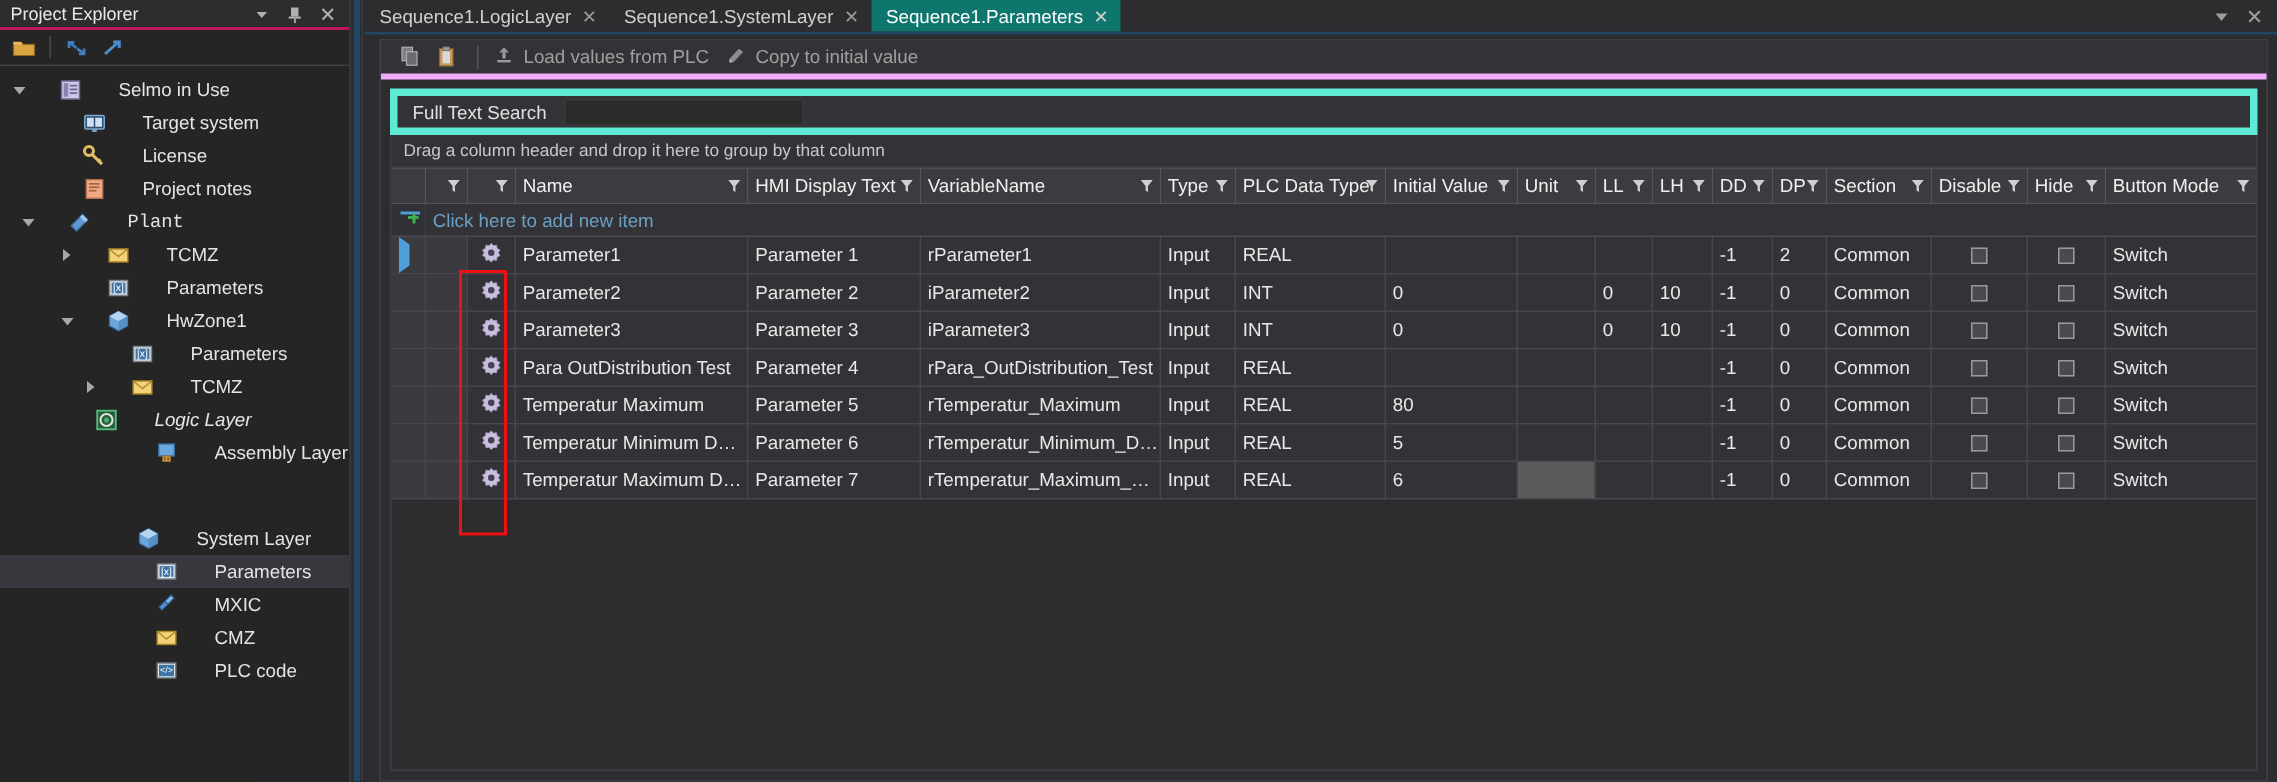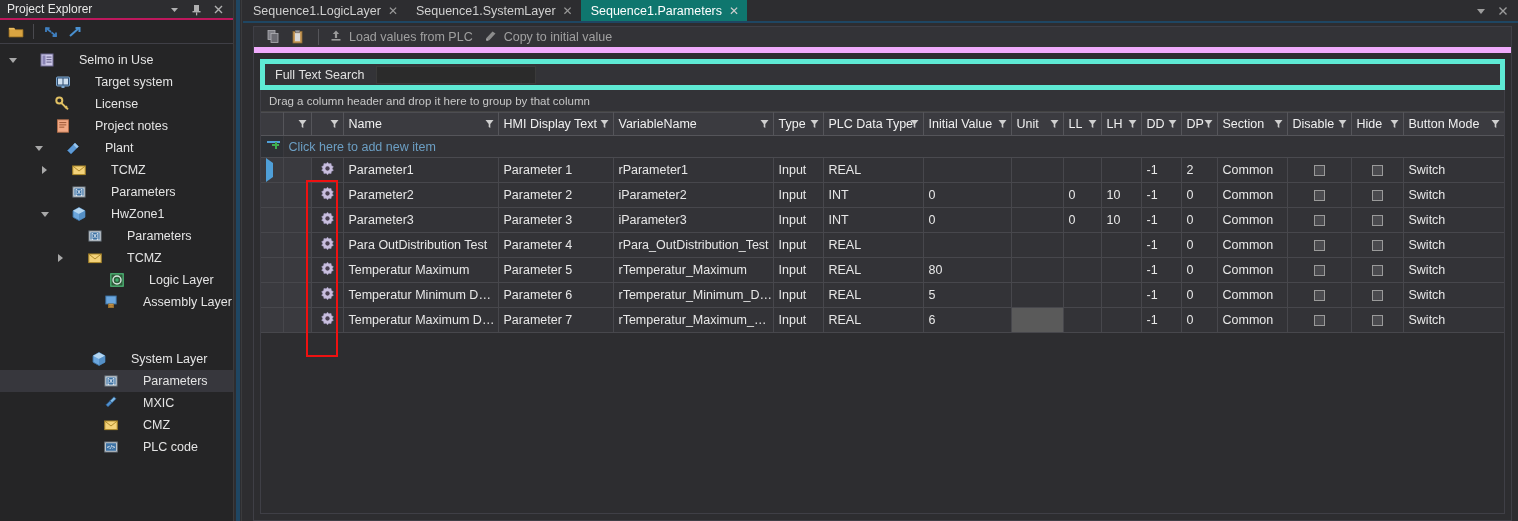--- a/index.html
+++ b/index.html
@@ -80,21 +80,21 @@
     flex:1; background:#2d2d30; padding:3px 6px 0 10px;
     display:flex; flex-direction:column; min-height:0;
     border-top:2px solid #1f4662;
   }
   .doc{
     flex:1; display:flex; flex-direction:column; min-height:0;
     border:1px solid #3f3f46; background:#2d2d30;
   }
   .cmdbar{
     height:26px; background:#333337; display:flex; align-items:center;
-    gap:0px; padding-left:8px; border-bottom:6px solid #f0abfc;
+    gap:0px; padding-left:8px; border-bottom:4px solid #f0abfc;
   }
   .cmd-ico{ width:24px;height:22px;display:flex;align-items:center;justify-content:center;cursor:pointer;}
   .cmd-sep{ width:1px;height:16px;background:#55555a;margin:0 8px;}
   .cmd-item{ display:flex;align-items:center;gap:6px; padding:0 9px 0 2px; color:#a0a0a0; font-size:12.5px; cursor:default;}
 
   .panel-body{ flex:1; padding:6px 6px 6px 6px; min-height:0; display:flex; flex-direction:column;}
   .searchbox{
     height:31px; border:5px solid #5eead4; background:#333337;
     display:flex; align-items:center; padding:0 10px; gap:12px;
     flex:none;
@@ -246,21 +246,21 @@
           <span class="ticon">
             <svg width="16" height="16" viewBox="0 0 16 16">
               <rect x="2.5" y="1.8" width="11" height="12.4" fill="#f0a884" stroke="#b5704c" stroke-width="0.9"></rect>
               <rect x="4.3" y="4" width="7" height="1.1" fill="#a35f3d"></rect>
               <rect x="4.3" y="6.3" width="7" height="1.1" fill="#a35f3d"></rect>
               <rect x="4.3" y="8.6" width="5" height="1.1" fill="#a35f3d"></rect>
             </svg>
           </span>
           <span class="tlabel">Project notes</span>
         </div>
-        <div class="tnode" style="padding-left: 32px;">
+        <div class="tnode" style="padding-left: 12px; font-family: Liberation Mono, monospace;">
           <span class="exp">
             <span class="tri open"></span>
           </span>
           <span class="ticon">
             <svg width="16" height="16" viewBox="0 0 16 16">
               <path d="M2.5 10.5 L10 3 L13.5 6.5 L6 14 Z" fill="#5e9ad6" stroke="#3f6f9e" stroke-width="0.9"></path>
               <path d="M10 3 L13.5 6.5 L11.8 8.2 L8.3 4.7 Z" fill="#9cc6ea"></path>
             </svg>
           </span>
           <span class="tlabel">Plant</span>
@@ -317,21 +317,21 @@
             <span class="tri closed"></span>
           </span>
           <span class="ticon">
             <svg width="16" height="16" viewBox="0 0 16 16">
               <rect x="1.8" y="4" width="12.4" height="8.6" fill="#f3d27a" stroke="#b08b2a" stroke-width="1"></rect>
               <path d="M1.8 4 L8 9 L14.2 4" fill="none" stroke="#b08b2a" stroke-width="1"></path>
             </svg>
           </span>
           <span class="tlabel">TCMZ</span>
         </div>
-        <div class="tnode" style="padding-left: 76px;">
+        <div class="tnode" style="padding-left: 30px; font-style: italic;">
           <span class="exp"></span>
           <span class="ticon">
             <svg width="16" height="16" viewBox="0 0 16 16">
               <rect x="1.8" y="1.8" width="12.4" height="12.4" fill="#2f5a3a" stroke="#4fbf7a" stroke-width="1.2"></rect>
               <circle cx="8" cy="8" r="4" fill="none" stroke="#d8e8e0" stroke-width="1.4"></circle>
               <circle cx="8" cy="8" r="1.7" fill="#3fae6e"></circle>
             </svg>
           </span>
           <span class="tlabel">Logic Layer</span>
         </div>

